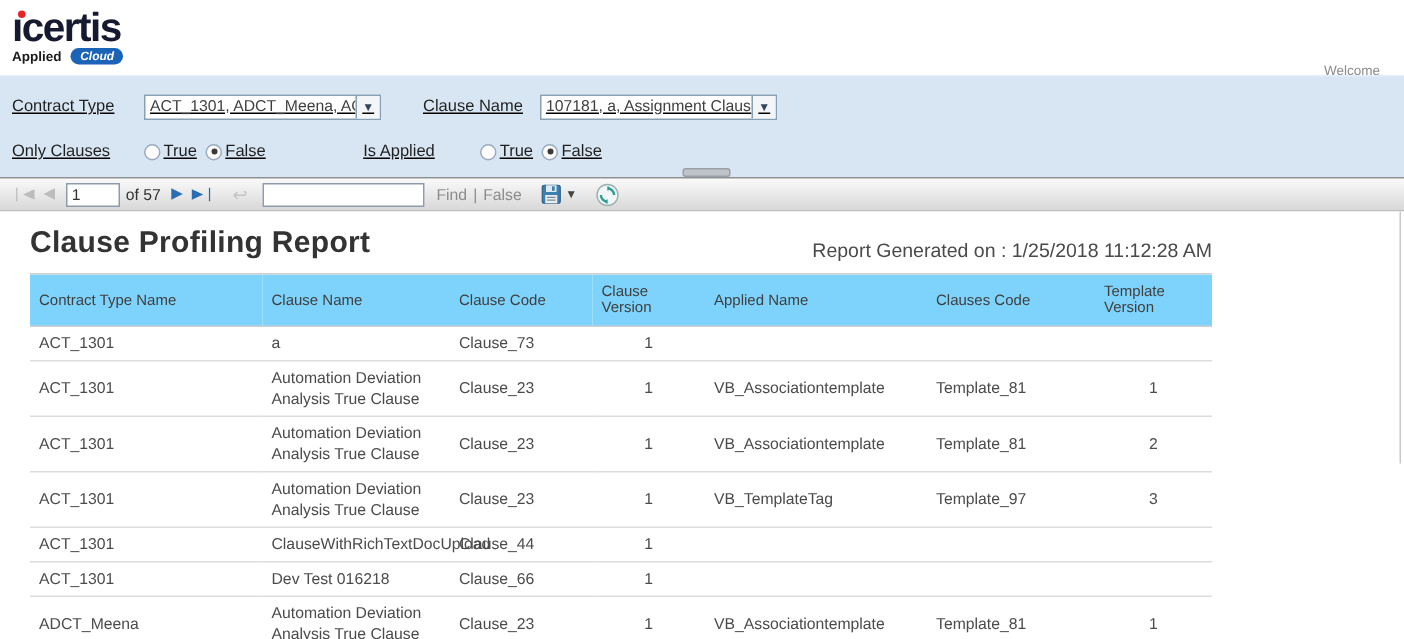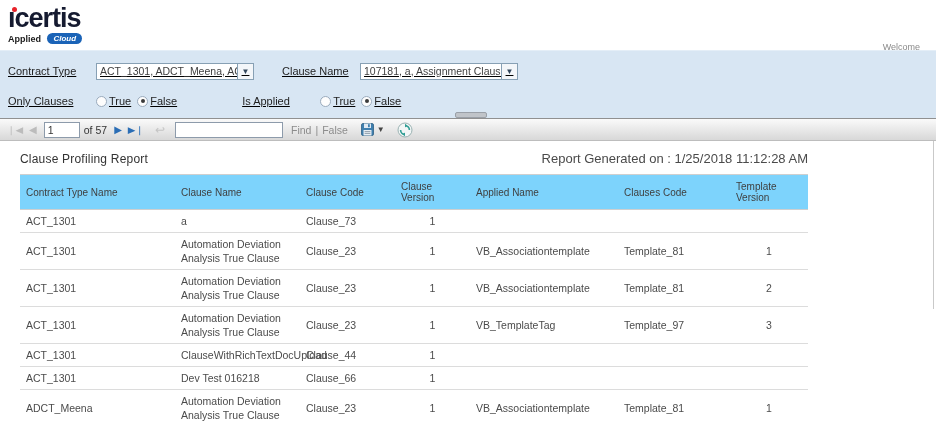--- a/index.html
+++ b/index.html
@@ -64,21 +64,21 @@
                   font-family:"Liberation Sans", sans-serif; }
   .find-link, .next-link { font-size:10.5px; color:#8c8c8c; cursor:pointer; }
   .link-sep { color:#8c8c8c; margin:0 4px; font-size:10.5px; }
   .tb-icon { margin-left:12px; display:flex; align-items:center; cursor:pointer; }
   .caret { font-size:8px; color:#444; margin-left:2px; }
 
   
   .report-body { background:#fff; position:relative; height:286px; }
   .report-titlebar { display:flex; align-items:flex-end; justify-content:space-between;
                      padding:10px 0 8px; margin:0 128px 0 20px; width:788px; }
-  .report-title { font-size:12px; color:#333; font-weight:400; letter-spacing:0.2px; }
+  .report-title { font-size:20px; color:#333; font-weight:700; letter-spacing:0.2px; }
   .report-generated { font-size:13px; color:#4a4a4a; }
   .page-edge { position:absolute; right:2px; top:0; width:1px; height:168px; background:#c9c9c9; }
 
   table.report-table { border-collapse:collapse; margin-left:20px; width:788px; table-layout:fixed; }
   .report-table th { background:#7dd3fc; border-top:1px solid #cfcfcf; border-bottom:1px solid #cfcfcf;
                      font-size:10px; font-weight:400; color:#3f3f3f; text-align:left; padding:6px 6px; }
   .report-table td { font-size:10.5px; color:#4b4b4b; border-bottom:1px solid #dcdcdc; padding:4px 6px;
                      line-height:14px; vertical-align:middle; }
   .report-table .num { text-align:center; }
   .c0{width:155px}.c1{width:125px}.c2{width:95px}.c3{width:75px}.c4{width:148px}.c5{width:112px}.c6{width:78px}

